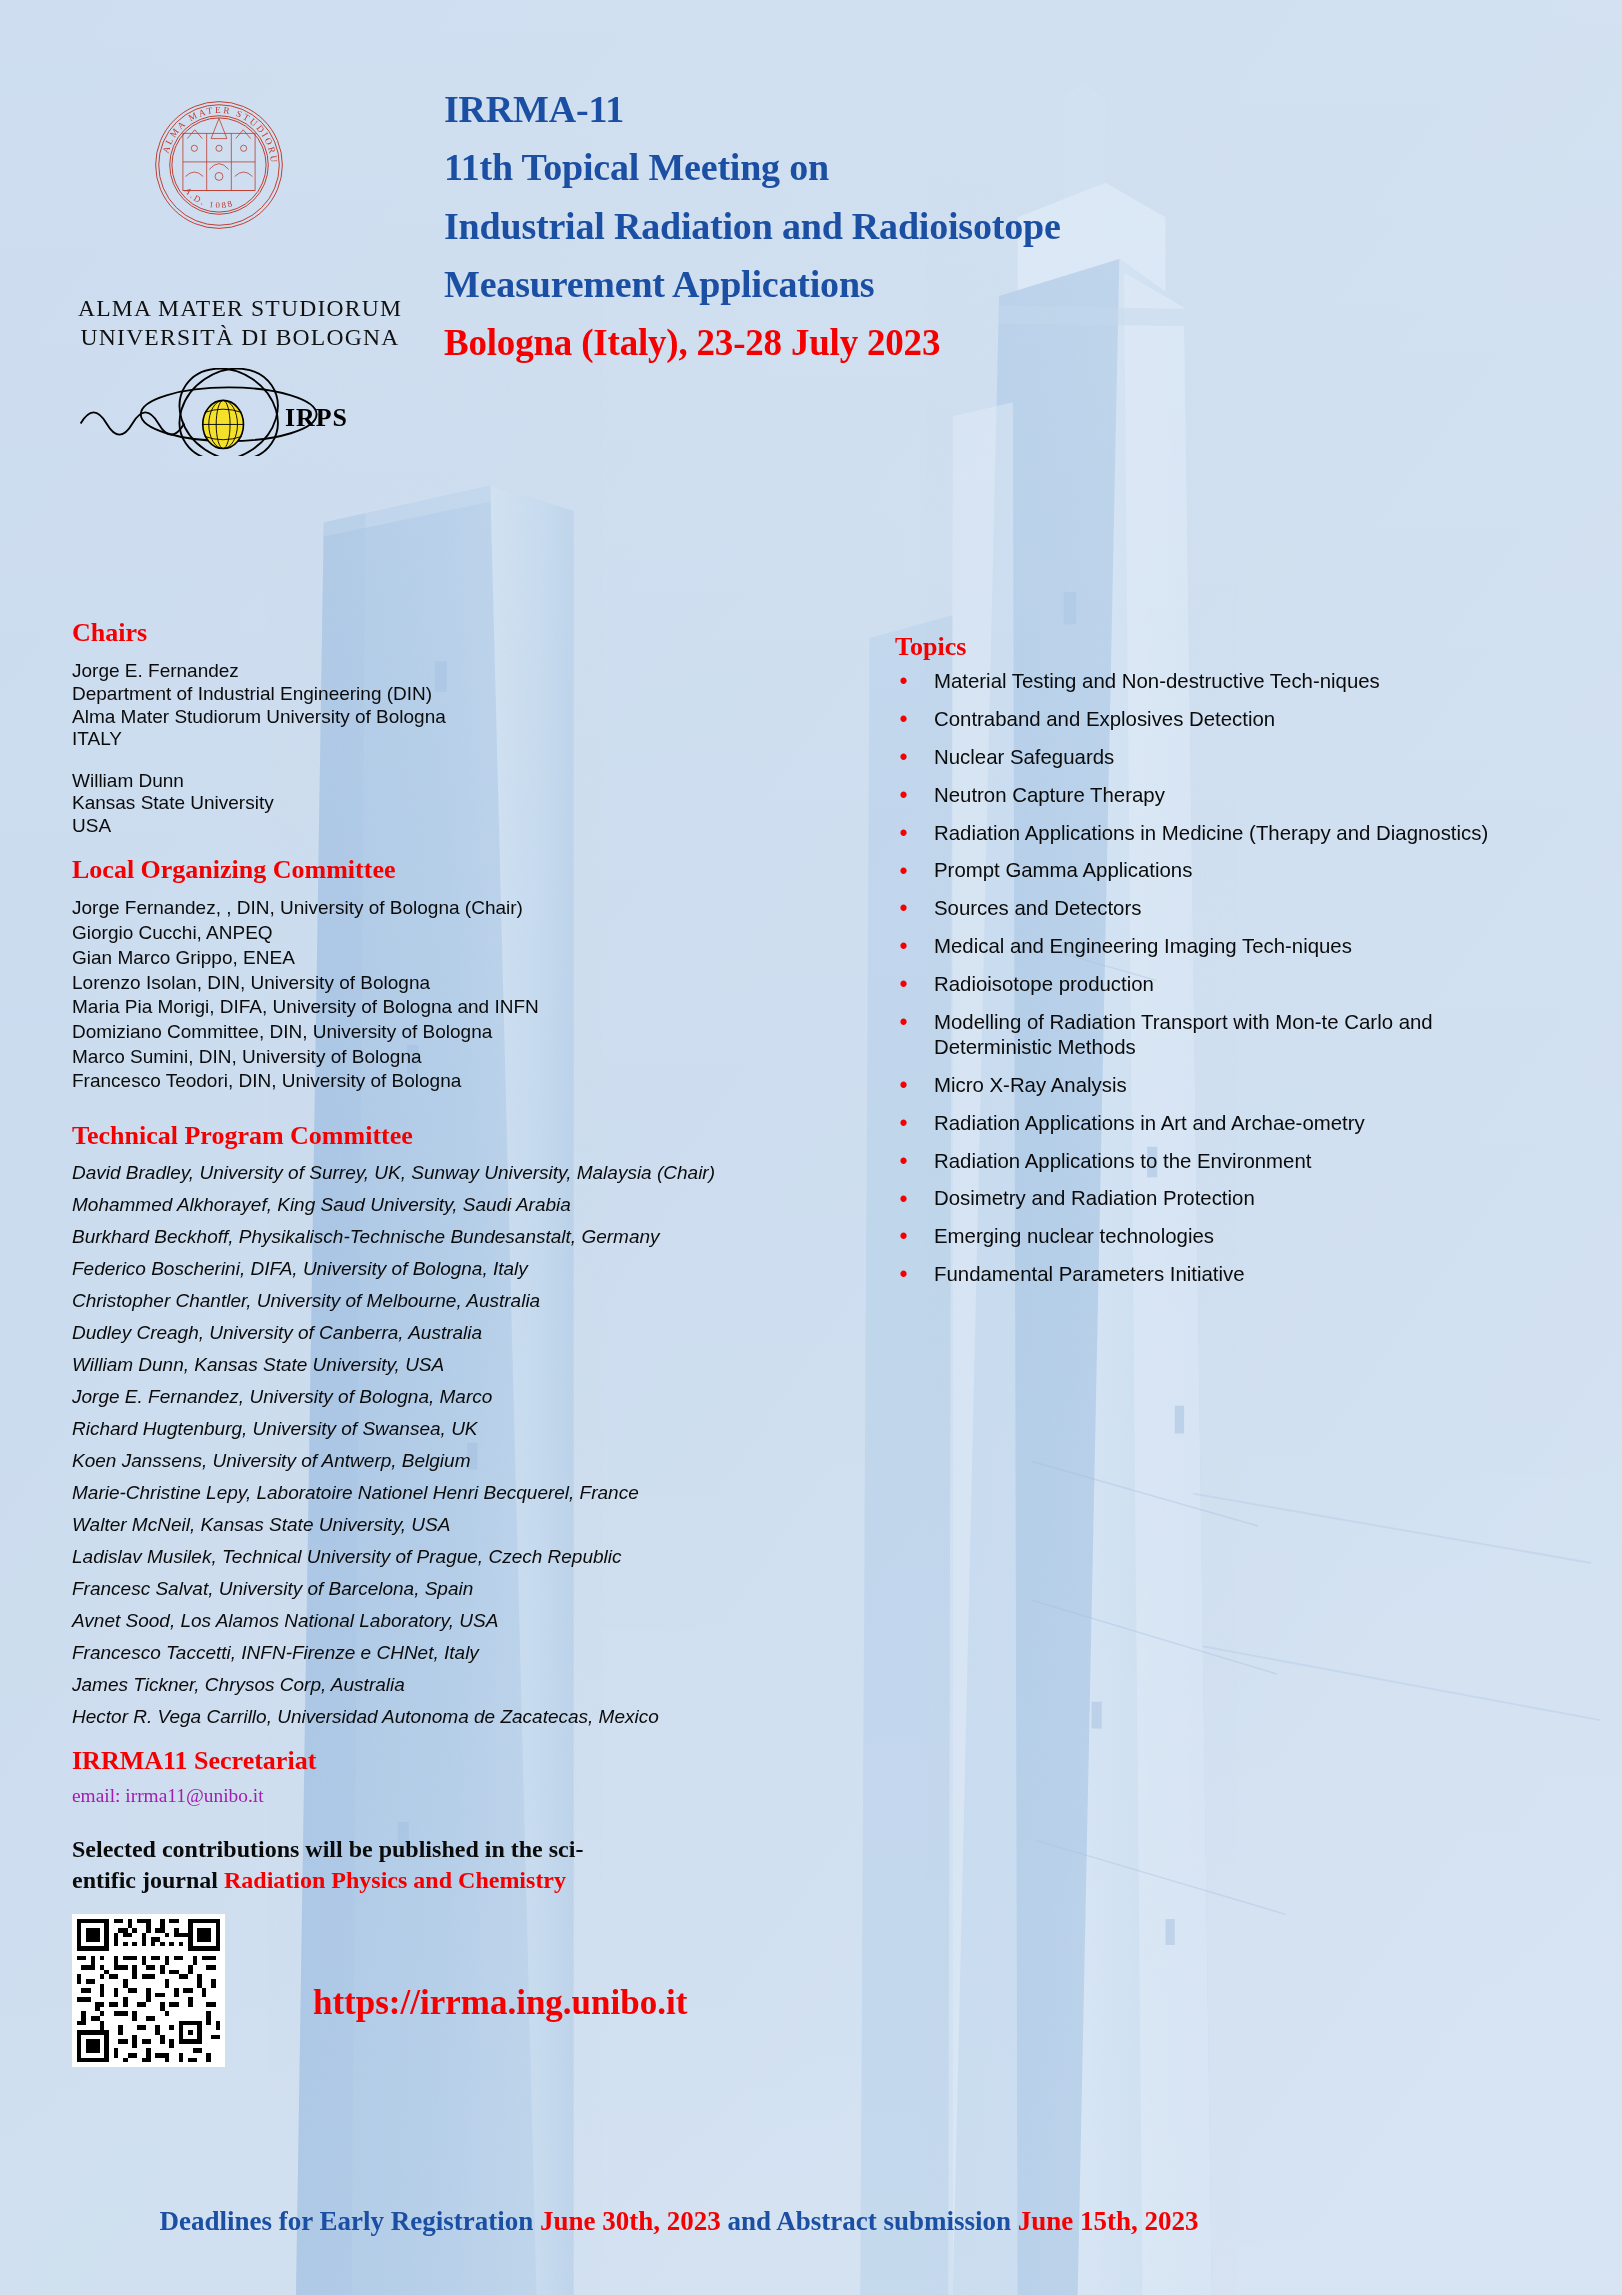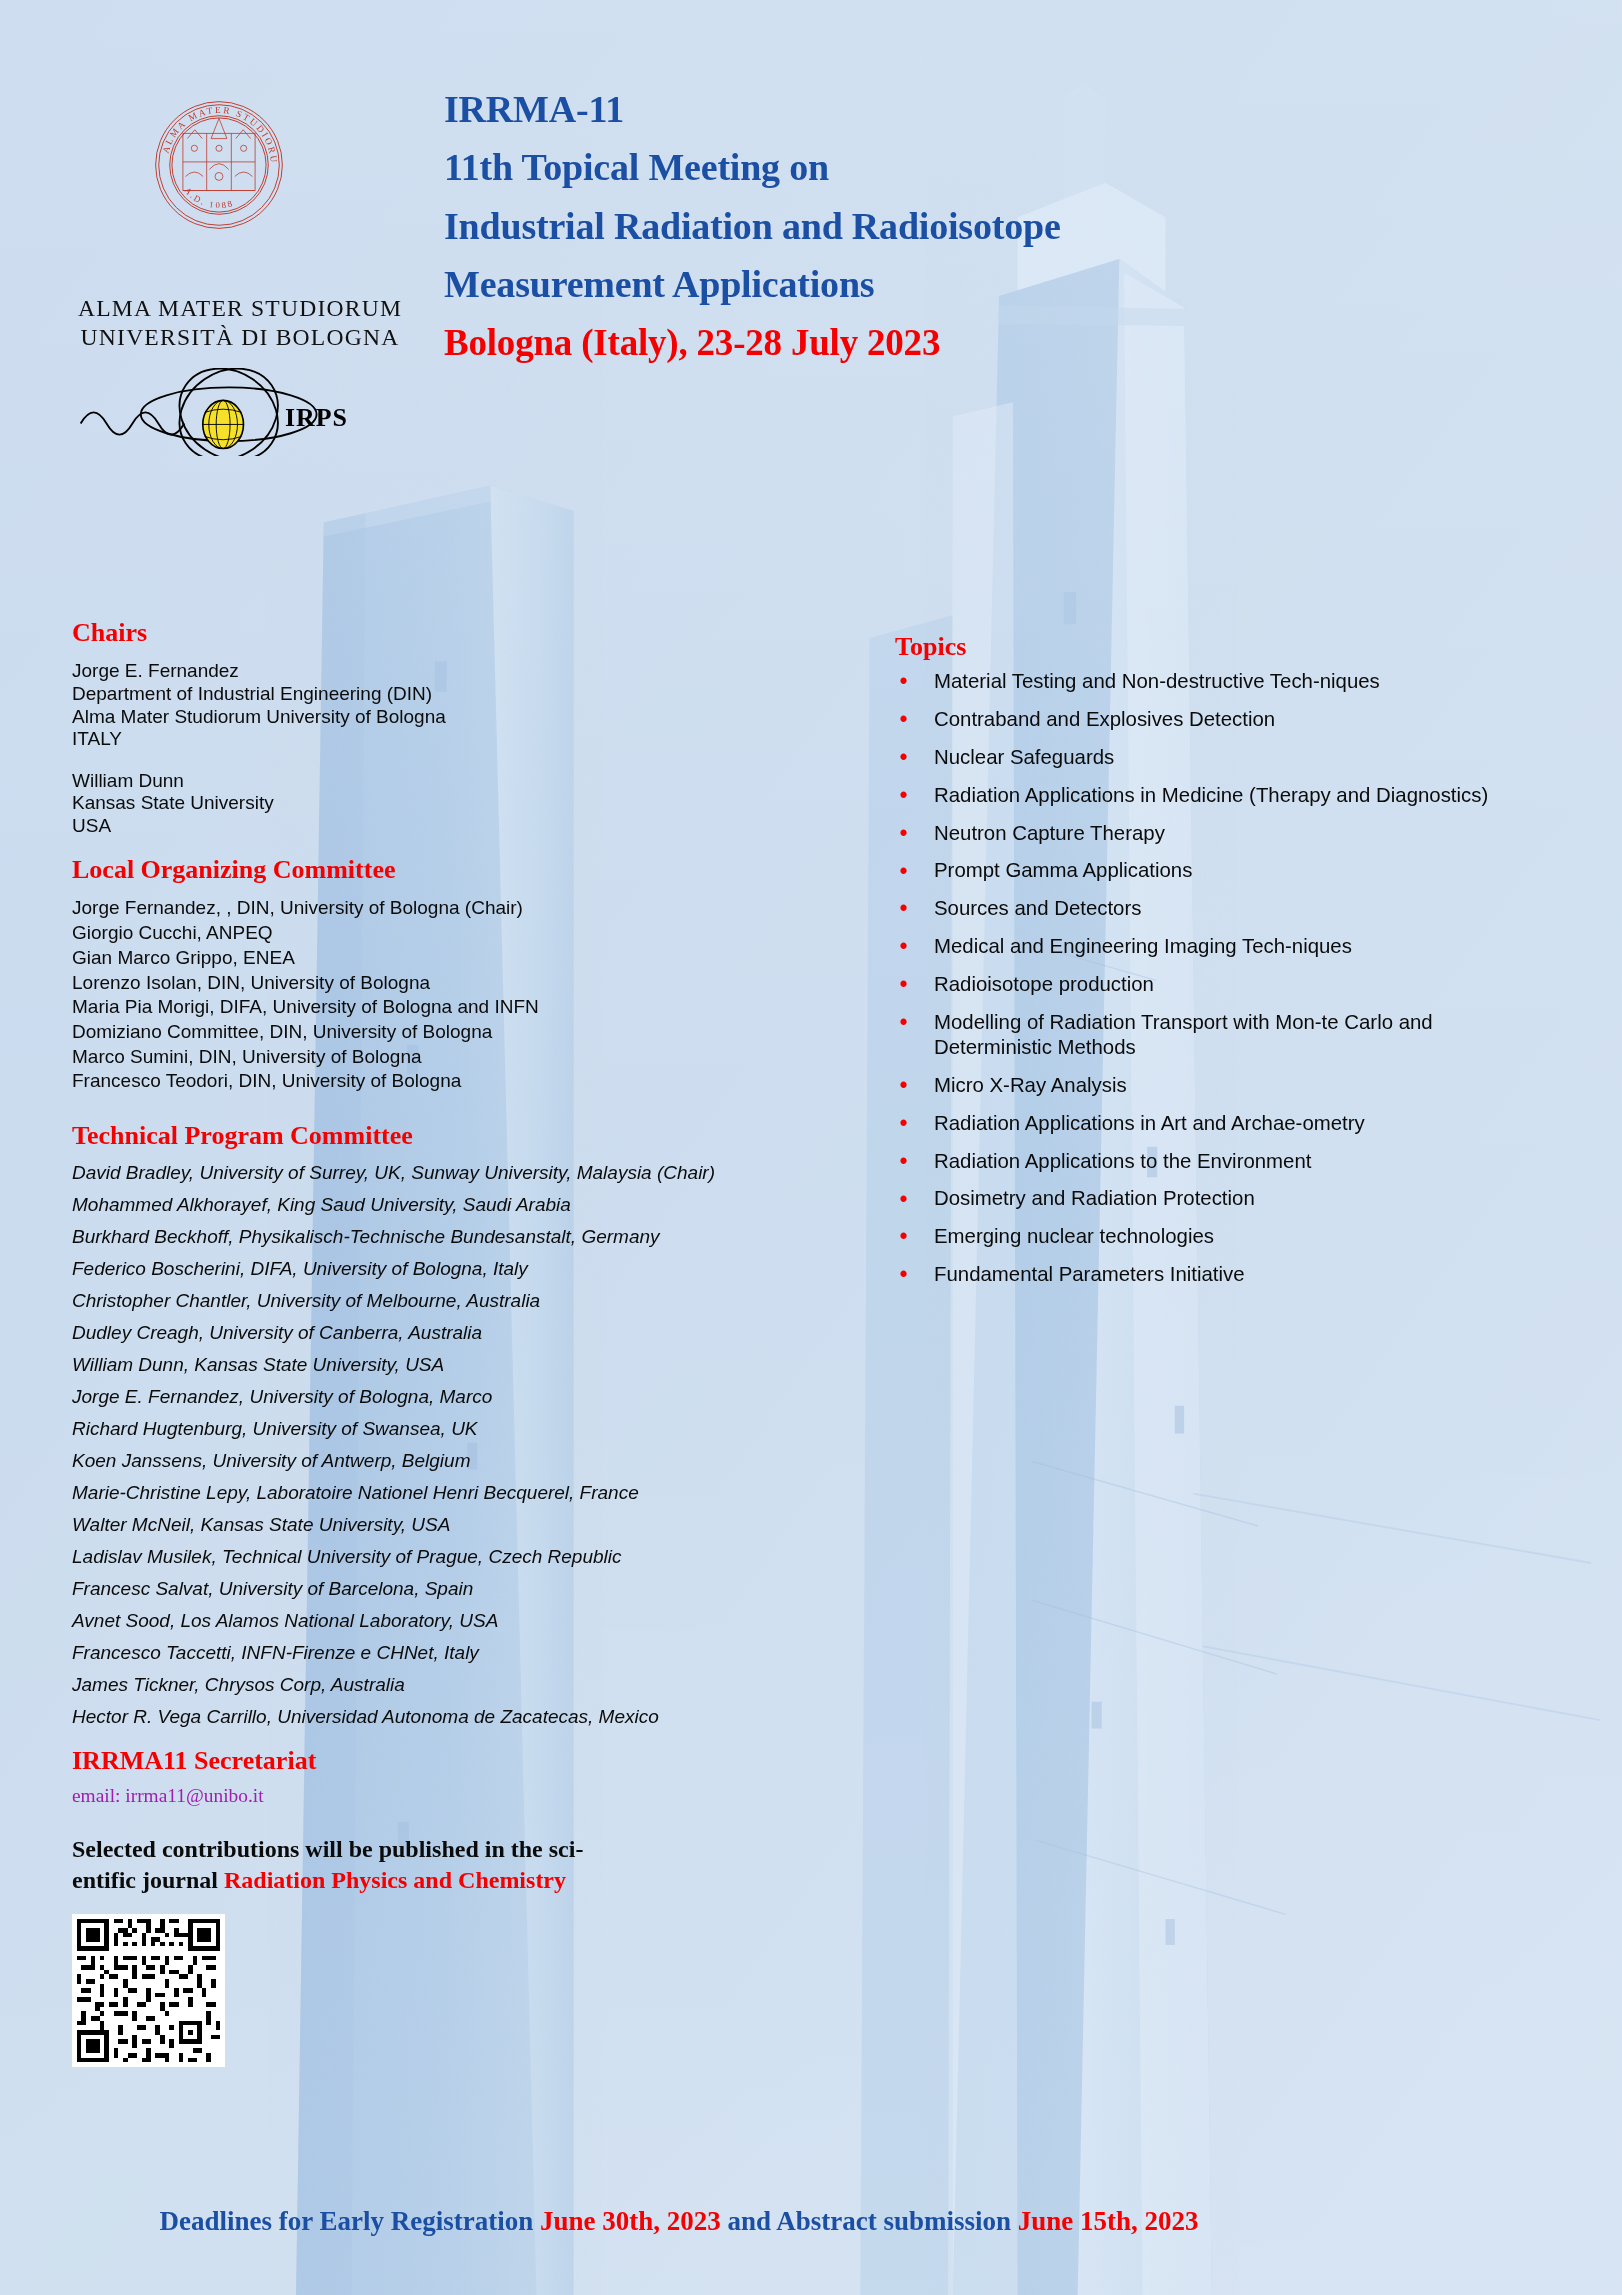--- a/index.html
+++ b/index.html
@@ -471,31 +471,32 @@
               <rect x="23" y="30" width="1" height="2"></rect>
                 <rect x="26" y="29" width="2" height="1"></rect>
               <rect x="29" y="30" width="1" height="2"></rect>
               <rect x="11" y="31" width="1" height="1"></rect>
                 <rect x="15" y="31" width="2" height="1"></rect>
               <rect x="20" y="31" width="1" height="1"></rect>
                 <rect x="25" y="31" width="2" height="1"></rect>
             </g>
           </svg>
         </div>
+        <div class="site-url">https://irrma.ing.unibo.it</div>
       </div>
     </div>
 
     <div class="col-right">
       <div class="sec-h topics-h">Topics</div>
       <ul class="topics">
         <li>Material Testing and Non-destructive Tech-niques</li>
         <li>Contraband and Explosives Detection</li>
         <li>Nuclear Safeguards</li>
+        <li>Neutron Capture Therapy</li>
         <li>Radiation Applications  in Medicine (Therapy and Diagnostics)</li>
-        <li>Neutron Capture Therapy</li>
         <li>Prompt Gamma Applications</li>
         <li>Sources and Detectors</li>
         <li>Medical and Engineering Imaging Tech-niques</li>
         <li>Radioisotope production</li>
         <li>Modelling of Radiation Transport with Mon-te Carlo and Deterministic Methods</li>
         <li>Micro X-Ray Analysis</li>
         <li>Radiation Applications in Art and Archae-ometry</li>
         <li>Radiation Applications to the Environment</li>
         <li>Dosimetry and Radiation Protection</li>
         <li>Emerging nuclear technologies</li>

